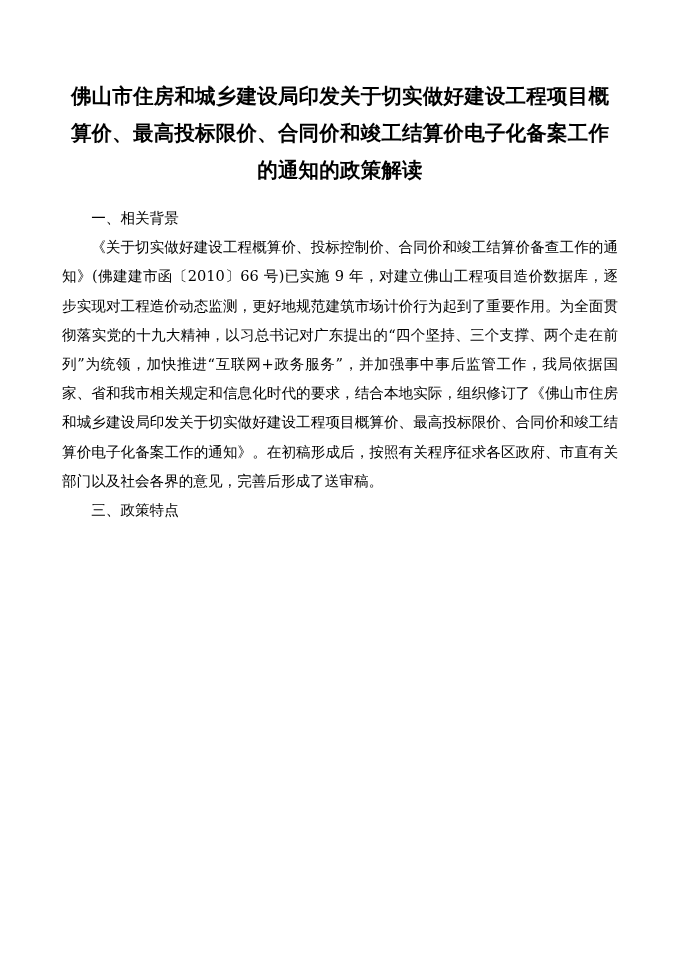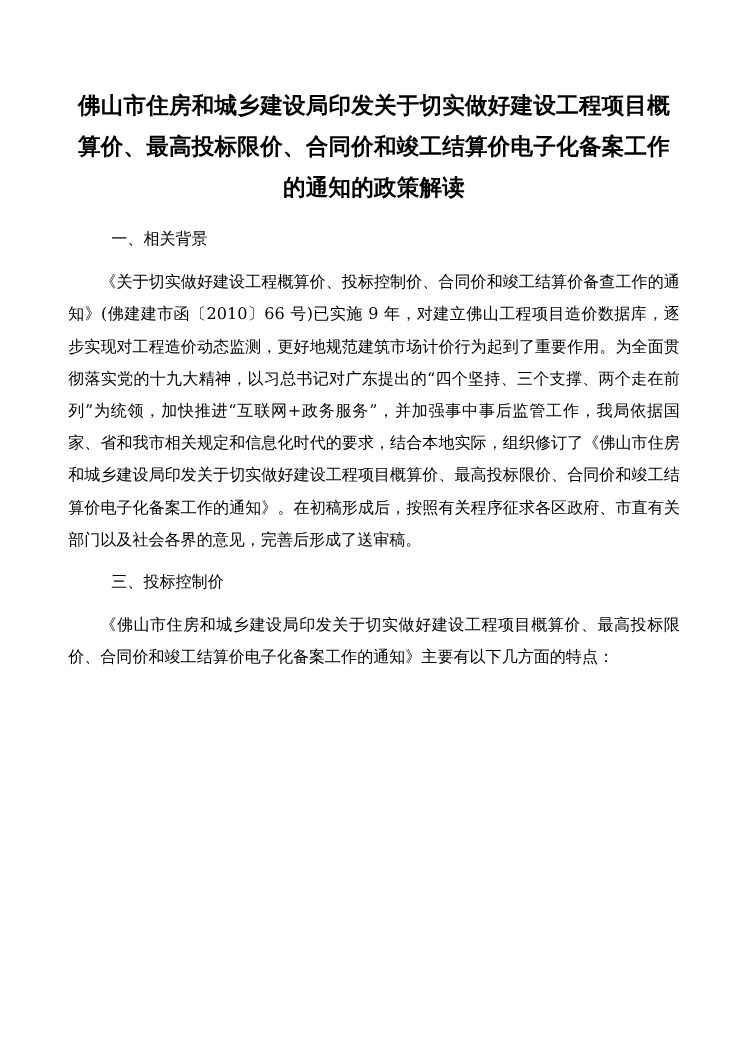--- a/index.html
+++ b/index.html
@@ -39,30 +39,29 @@
     text-justify: inter-ideograph;
     margin: 0;
     color: #000;
   }
   .para {
     text-indent: 2em;
     margin: 0;
   }
   .section-head {
     text-indent: 2em;
-    margin: 10px;
+    margin: 0;
   }
 </style>
 </head>
 <body>
 
 <div class="page">
 
   <h1 class="doc-title">佛山市住房和城乡建设局印发关于切实做好建设工程项目概算价、最高投标限价、合同价和竣工结算价电子化备案工作的通知的政策解读</h1>
 
   <div class="body-text">
     <p class="section-head">一、相关背景</p>
     <p class="para">《关于切实做好建设工程概算价、投标控制价、合同价和竣工结算价备查工作的通知》(佛建建市函〔2010〕66 号)已实施 9 年，对建立佛山工程项目造价数据库，逐步实现对工程造价动态监测，更好地规范建筑市场计价行为起到了重要作用。为全面贯彻落实党的十九大精神，以习总书记对广东提出的“四个坚持、三个支撑、两个走在前列”为统领，加快推进“互联网+政务服务”，并加强事中事后监管工作，我局依据国家、省和我市相关规定和信息化时代的要求，结合本地实际，组织修订了《佛山市住房和城乡建设局印发关于切实做好建设工程项目概算价、最高投标限价、合同价和竣工结算价电子化备案工作的通知》。在初稿形成后，按照有关程序征求各区政府、市直有关部门以及社会各界的意见，完善后形成了送审稿。</p>
-    <p class="section-head">三、投标控制价</p>
-    <p class="para">《佛山市住房和城乡建设局印发关于切实做好建设工程项目概算价、最高投标限价、合同价和竣工结算价电子化备案工作的通知》主要有以下几方面的特点：</p>
+    <p class="section-head">三、政策特点</p>
   </div>
 
 </div>
 
 </body></html>

